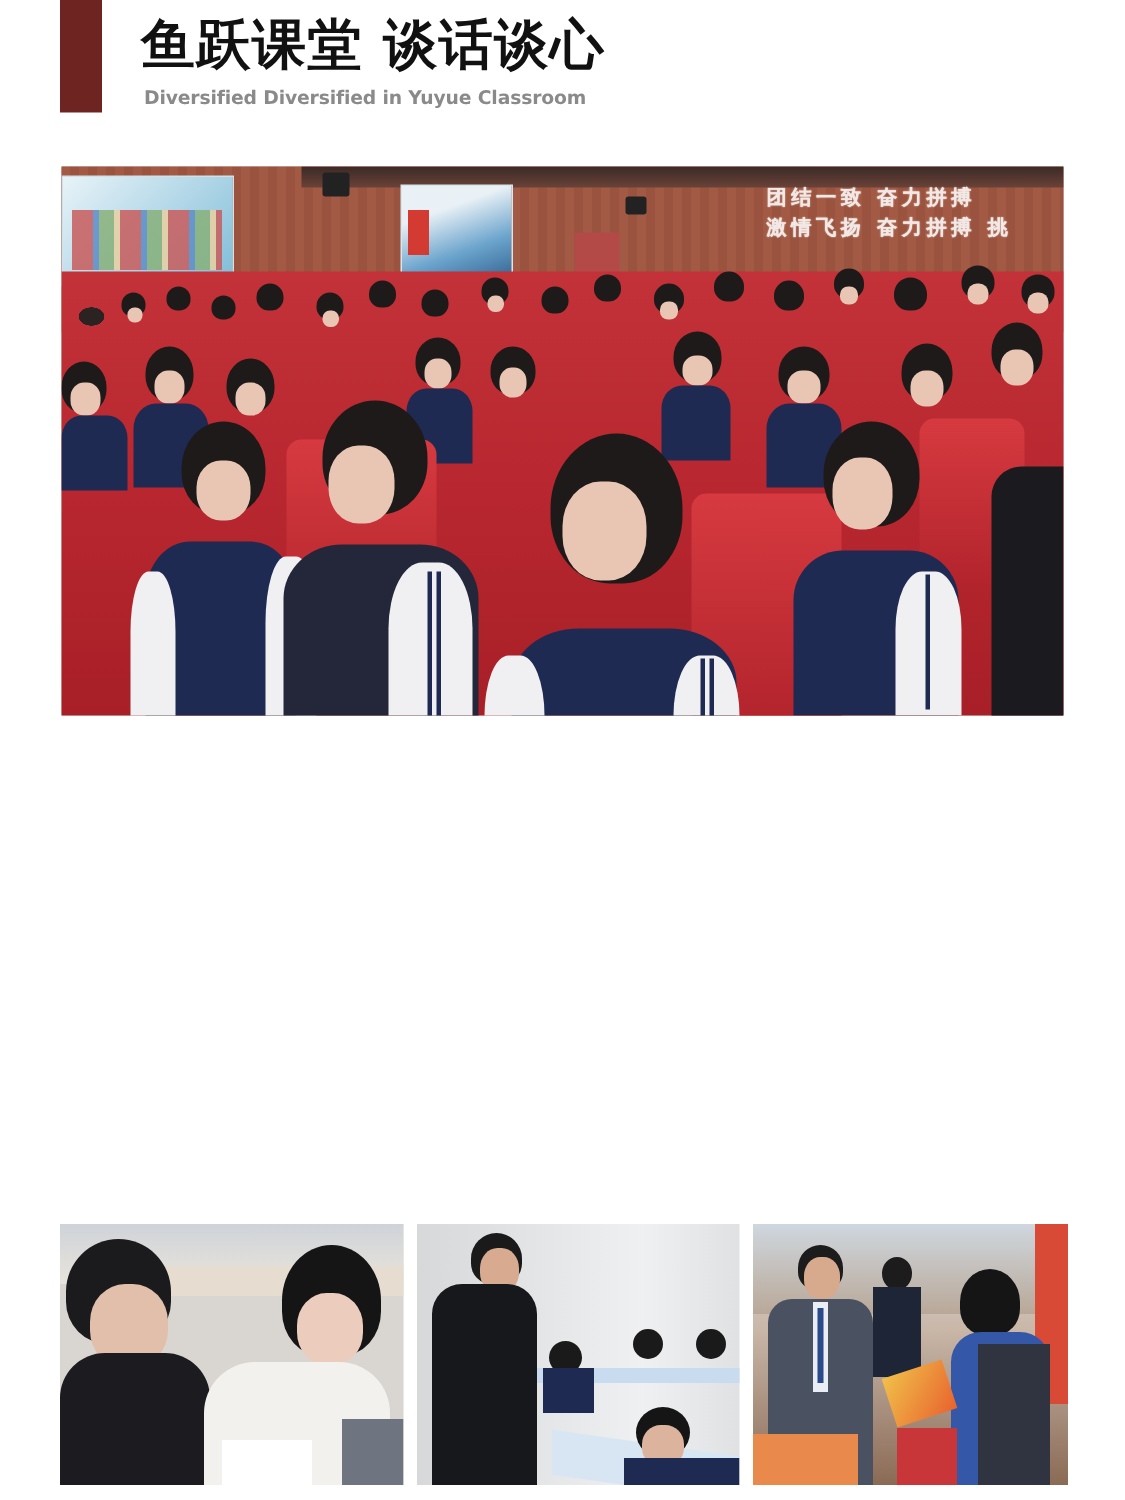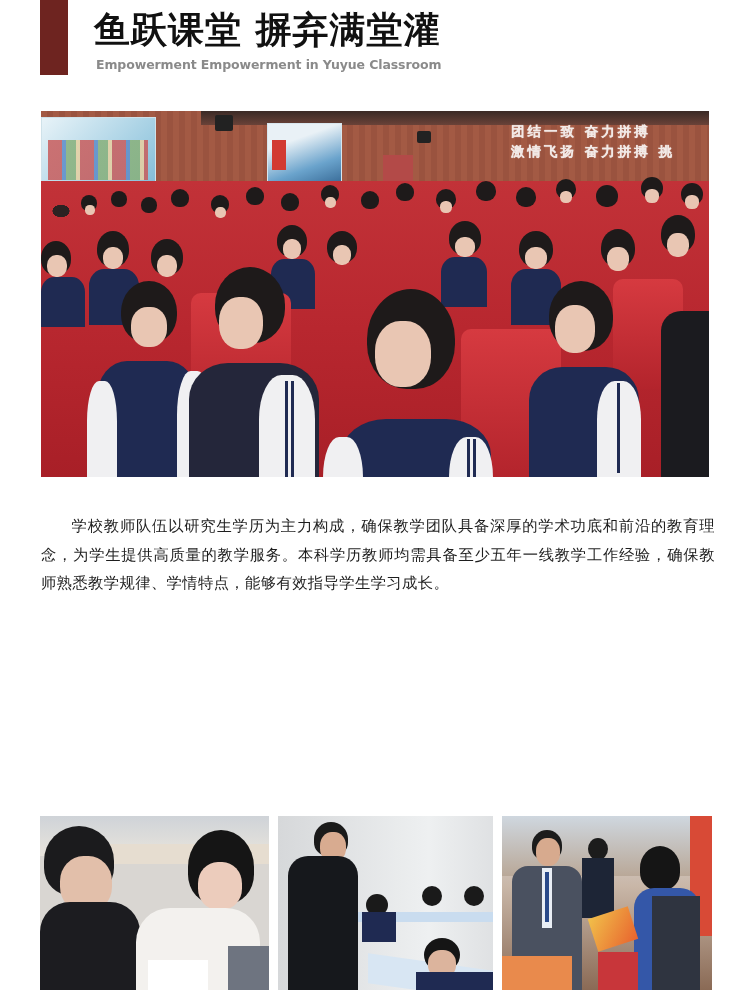--- a/index.html
+++ b/index.html
@@ -62,22 +62,22 @@
     .thumb { position: absolute; top: 816px; height: 174px; overflow: hidden; }
     .thumb1 { left: 40px; width: 229px; background: #d9d6d2; }
     .thumb2 { left: 278px; width: 215px; background: linear-gradient(90deg,#d6d8da,#eef0f1 70%,#dfe1e3); }
     .thumb3 { left: 502px; width: 210px; background: linear-gradient(#d9dde2 0%, #c9b7a8 40%, #8a6a55 100%); }
     .blk { position: absolute; }
   </style>
 </head>
 <body>
 
 <div class="accent-bar"></div>
-<div class="title-cn">鱼跃课堂 摒弃满堂灌</div>
-<div class="title-en">Empowerment Empowerment in Yuyue Classroom</div>
+<div class="title-cn">鱼跃课堂 谈话谈心</div>
+<div class="title-en">Diversified Diversified in Yuyue Classroom</div>
 
 <div class="photo-main">
   <div class="wall"></div>
   <div class="ceiling"></div>
   <div class="board1">
       <div class="thumbs"></div>
     </div>
   <div class="speaker" style="left:174px;top:4px;"></div>
   <div class="speaker" style="left:376px;top:20px;width:14px;height:12px;"></div>
   <div class="board2">
@@ -175,21 +175,20 @@
       <div class="sleeve" style="left:556px;top:110px;width:44px;height:96px;"></div>
       <div class="stripe" style="left:576px;top:112px;height:90px;"></div>
 
       <div class="jacket" style="left:620px;top:40px;width:48px;height:170px;background:#1b1b1f;border-radius:20px 0 0 0;"></div>
 
     </div>
   </div>
 </div>
 
 <div class="article">
-  <p>学校教师队伍以研究生学历为主力构成，确保教学团队具备深厚的学术功底和前沿的教育理念，为学生提供高质量的教学服务。本科学历教师均需具备至少五年一线教学工作经验，确保教师熟悉教学规律、学情特点，能够有效指导学生学习成长。</p>
 </div>
 
 <div class="thumb thumb1">
   <div class="blk" style="left:0;top:0;width:229px;height:40px;background:linear-gradient(#cfd3d8,#e8e4dc);"></div>
   <div class="blk" style="left:60px;top:28px;width:170px;height:20px;background:#e6ddd0;"></div>
 
   <div class="blk" style="left:4px;top:10px;width:70px;height:70px;background:#1b1b1d;border-radius:50% 50% 40% 40%;"></div>
   <div class="blk" style="left:20px;top:40px;width:52px;height:56px;background:#e2bfaa;border-radius:45%;"></div>
   <div class="blk" style="left:0;top:86px;width:100px;height:90px;background:#1c1c20;border-radius:30px 30px 0 0;"></div>
 

